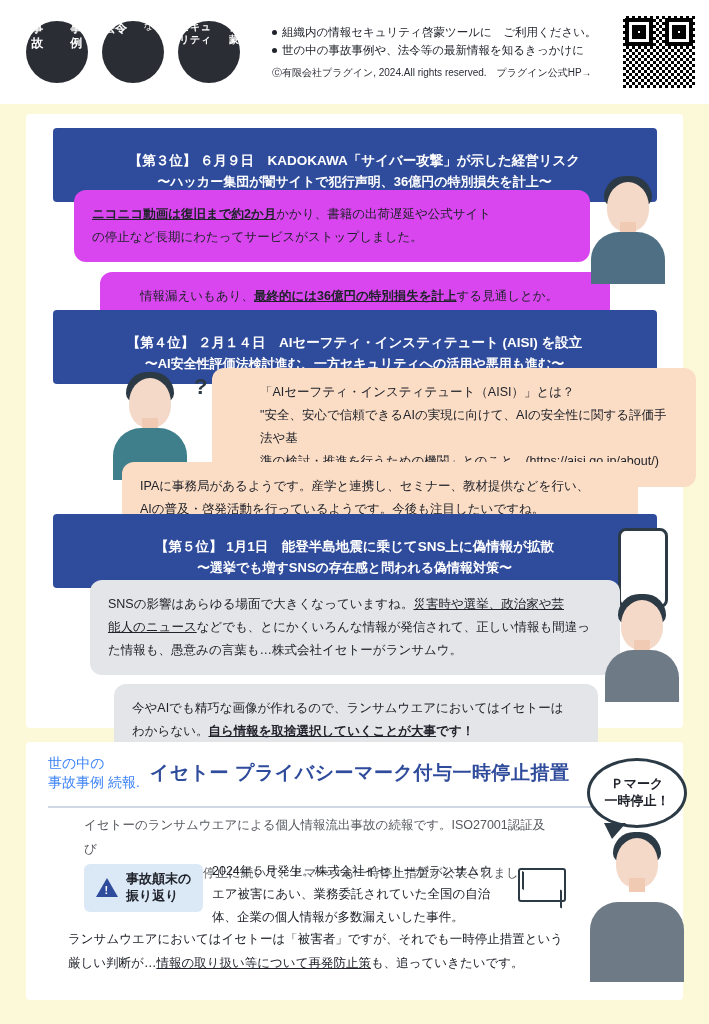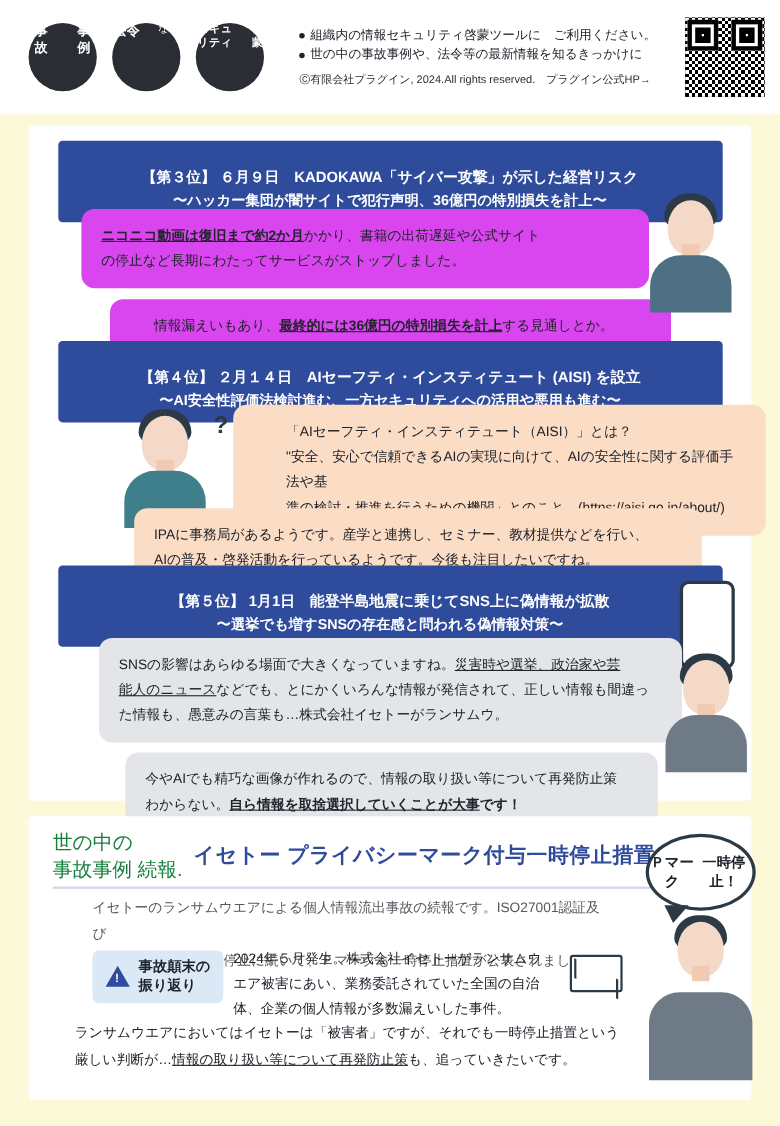--- a/index.html
+++ b/index.html
@@ -212,23 +212,23 @@
     background: #ffffff;
     border-radius: 4px;
   }
   .sub-header {
     display: flex;
     align-items: center;
     gap: 10px;
     padding: 12px 0 0 22px;
   }
   .sub-header .lead {
-    font-size: 18px;
+    font-size: 14px;
     line-height: 1.35;
-    color: #15803d;
+    color: #3b82f6;
   }
   .sub-title {
     color: #2f4b9b;
     font-size: 19px;
     font-weight: bold;
     letter-spacing: 0.5px;
   }
   .rule {
     position: absolute;
     left: 22px; top: 64px;
@@ -269,21 +269,21 @@
     font-weight: bold;
   }
 
   .speech-pmark {
     position: absolute;
     right: 10px; top: -8px;
     width: 94px; height: 64px;
     background: #fff;
     border: 3px solid #2b3a45;
     border-radius: 50%;
-    display: flex; flex-direction: row;
+    display: flex; flex-direction: column;
     align-items: center; justify-content: center;
     font-size: 13px; font-weight: bold;
     line-height: 1.3;
     text-align: center;
   }
   .speech-pmark:after {
     content: "";
     position: absolute;
     left: 14px; bottom: -14px;
     width: 0; height: 0;
@@ -404,21 +404,21 @@
       <div>
         <span>SNSの影響はあらゆる場面で大きくなっていますね。</span><span class="u">災害時や選挙、政治家や芸</span>
       </div>
       <div>
         <span class="u">能人のニュース</span><span>などでも、とにかくいろんな情報が発信されて、正しい情報も間違っ</span>
       </div>
       <div>た情報も、愚意みの言葉も…株式会社イセトーがランサムウ。</div>
     </div>
 
     <div class="bubble gray" style="position:absolute; left:88px; top:170px; width:448px;">
-      <div>今やAIでも精巧な画像が作れるので、情報の取り扱い等について再発防止策</div>
+      <div>今やAIでも精巧な画像が作れるので、ランサムウエアにおいてはイセトーは</div>
       <div>
         <span>わからない。</span><span class="u bold">自ら情報を取捨選択していくことが大事</span><span class="bold">です！</span>
       </div>
     </div>
 
     <div class="person" style="left:570px; top:80px;">
       <div class="hair"></div>
       <div class="head"></div>
       <div class="neck"></div>
       <div class="body gray"></div>

